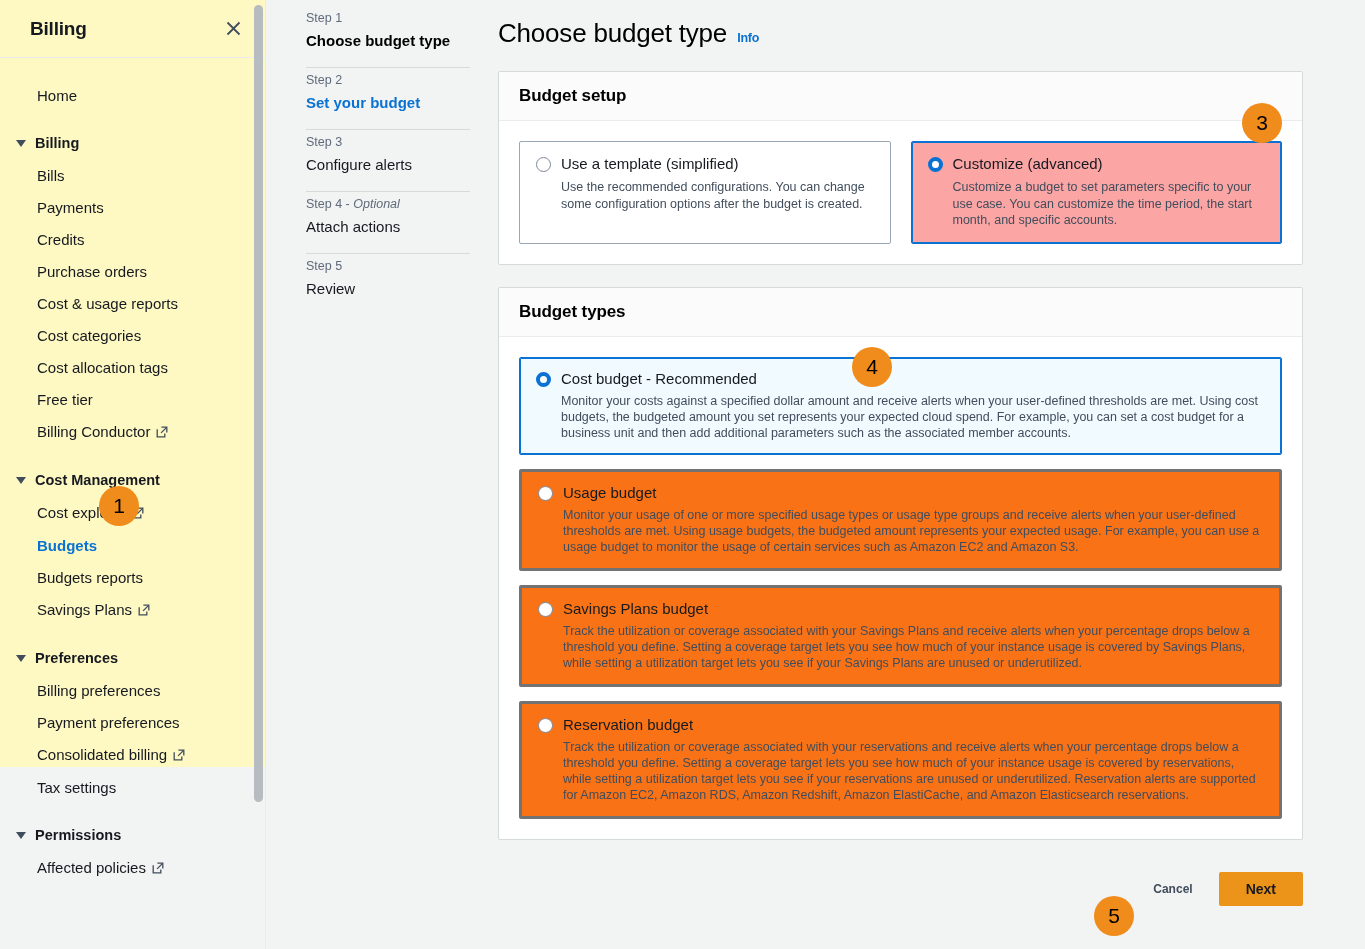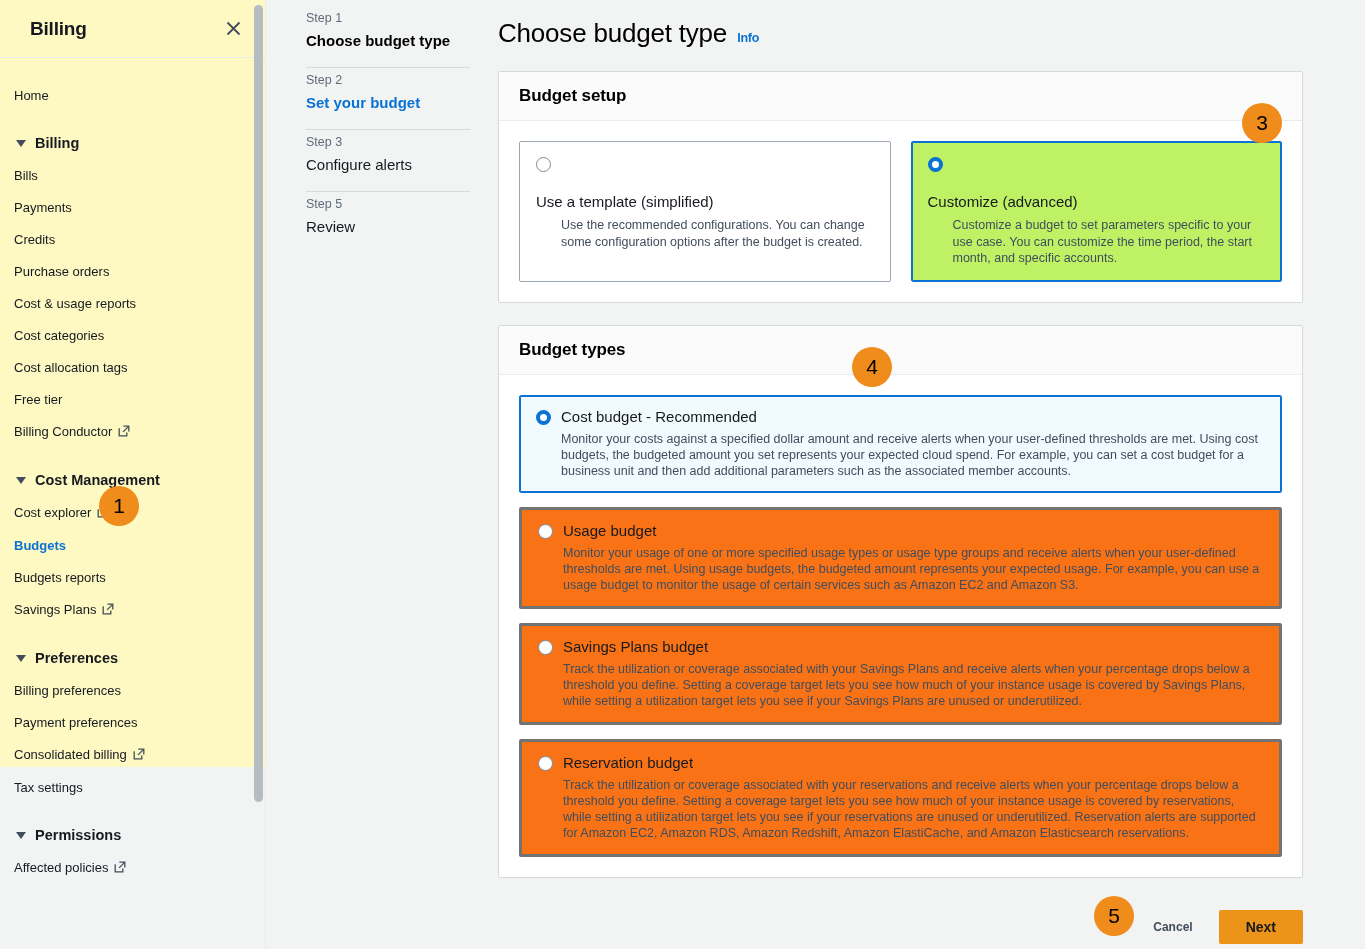--- a/index.html
+++ b/index.html
@@ -22,21 +22,21 @@
     border-bottom: 1px solid #e9ebed;
   }
   .sb-title { font-size: 19px; font-weight: bold; color: #16191f; letter-spacing: -0.2px; }
   .sb-close {
     width: 22px; height: 22px; cursor: pointer;
     display: flex; align-items: center; justify-content: center;
   }
   .sb-close svg { display: block; }
   .sb-body { padding-top: 22px; }
   .sb-link {
-    display: block; padding: 6px 14px; font-size: 13px;
+    display: block; padding: 6px 37px; font-size: 15px;
     color: #16191f; cursor: pointer; line-height: 20px;
     white-space: nowrap;
   }
   .sb-link.active { color: #0972d3; font-weight: bold; }
   .sb-group {
     display: flex; align-items: center; gap: 9px;
     padding: 7px 30px 7px 16px; font-size: 14.5px;
     font-weight: bold; color: #16191f; cursor: pointer;
     margin-top: 14px; line-height: 20px;
   }
@@ -89,22 +89,22 @@
     background: #fbfbfb;
   }
   .card-head h2 { font-size: 17px; font-weight: bold; color: #000000; letter-spacing: -0.1px; }
   .card-body { padding: 20px; }
 
   .setup-row { display: flex; gap: 20px; }
   .opt {
     flex: 1; border: 1px solid #9ba7b6; border-radius: 2px;
     padding: 12px 16px 14px 16px; cursor: pointer; background: #ffffff;
   }
-  .opt.selected { border: 1px solid #0972d3; background: #bef264; box-shadow: 0 0 0 1px #0972d3 inset; }
-  .opt-top { display: flex; align-items: flex-start; gap: 20px; flex-direction: column; }
+  .opt.selected { border: 1px solid #0972d3; background: #fca5a5; box-shadow: 0 0 0 1px #0972d3 inset; }
+  .opt-top { display: flex; align-items: flex-start; gap: 10px; }
   .radio {
     width: 15px; height: 15px; border-radius: 50%;
     border: 1.6px solid #7d8998; background: #fff;
     flex: 0 0 15px; margin-top: 3px;
   }
   .radio.on {
     border: 4.5px solid #0972d3; background: #ffffff;
   }
   .opt-label { font-size: 15px; color: #16191f; line-height: 20px; }
   .opt-desc {
@@ -235,20 +235,24 @@
       </div>
       <div class="step">
         <div class="step-num"><span>Step 2</span></div>
         <div class="step-label link">Set your budget</div>
       </div>
       <div class="step">
         <div class="step-num"><span>Step 3</span></div>
         <div class="step-label ">Configure alerts</div>
       </div>
       <div class="step">
+        <div class="step-num"><span>Step 4 - </span><em>Optional</em></div>
+        <div class="step-label ">Attach actions</div>
+      </div>
+      <div class="step">
         <div class="step-num"><span>Step 5</span></div>
         <div class="step-label ">Review</div>
       </div>
     </aside>
 
   <main class="main">
     <h1 class="page-title">
       <span>Choose budget type</span>
       <span class="info-link">Info</span>
     </h1>

